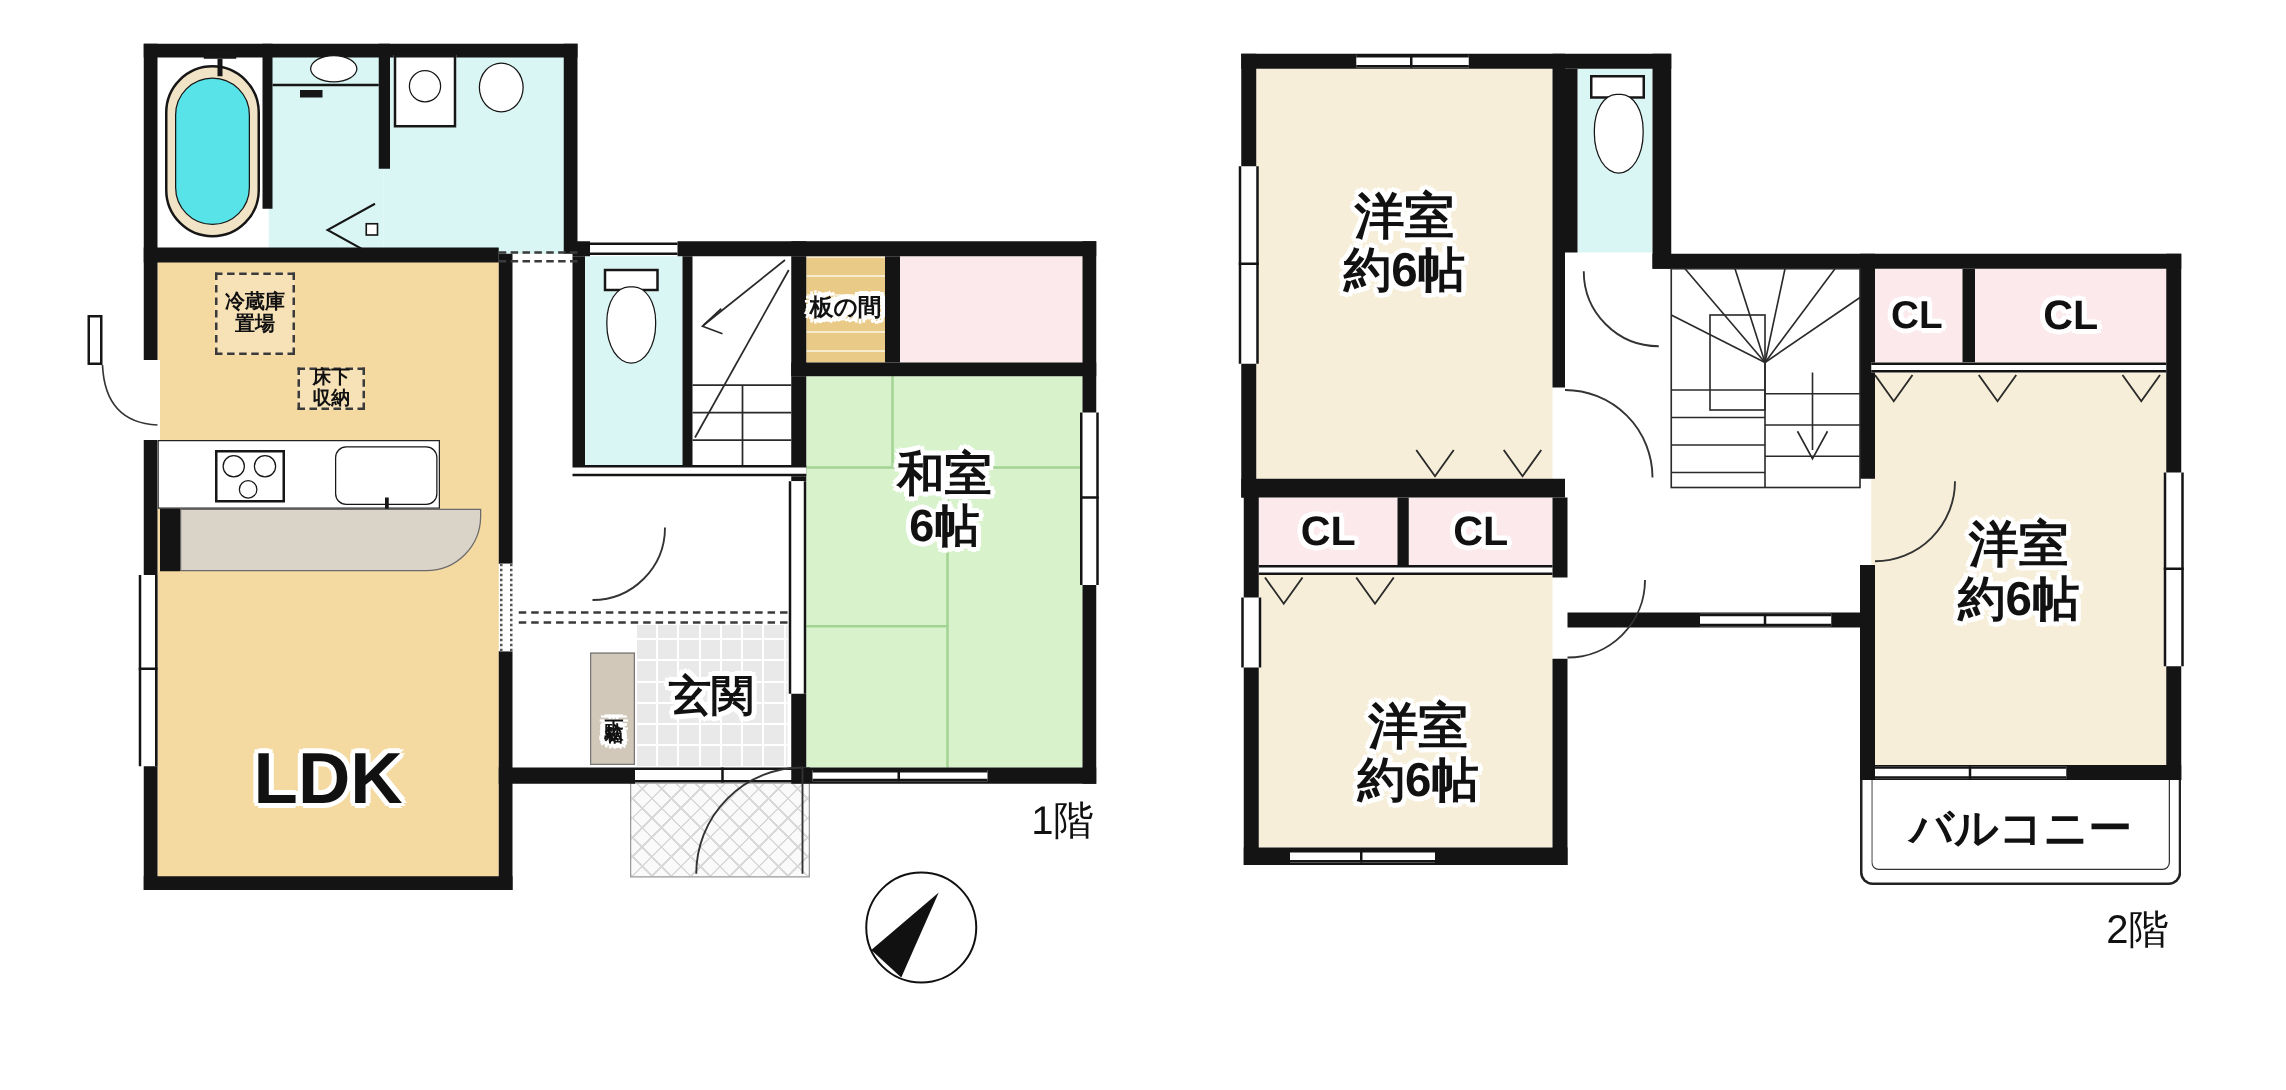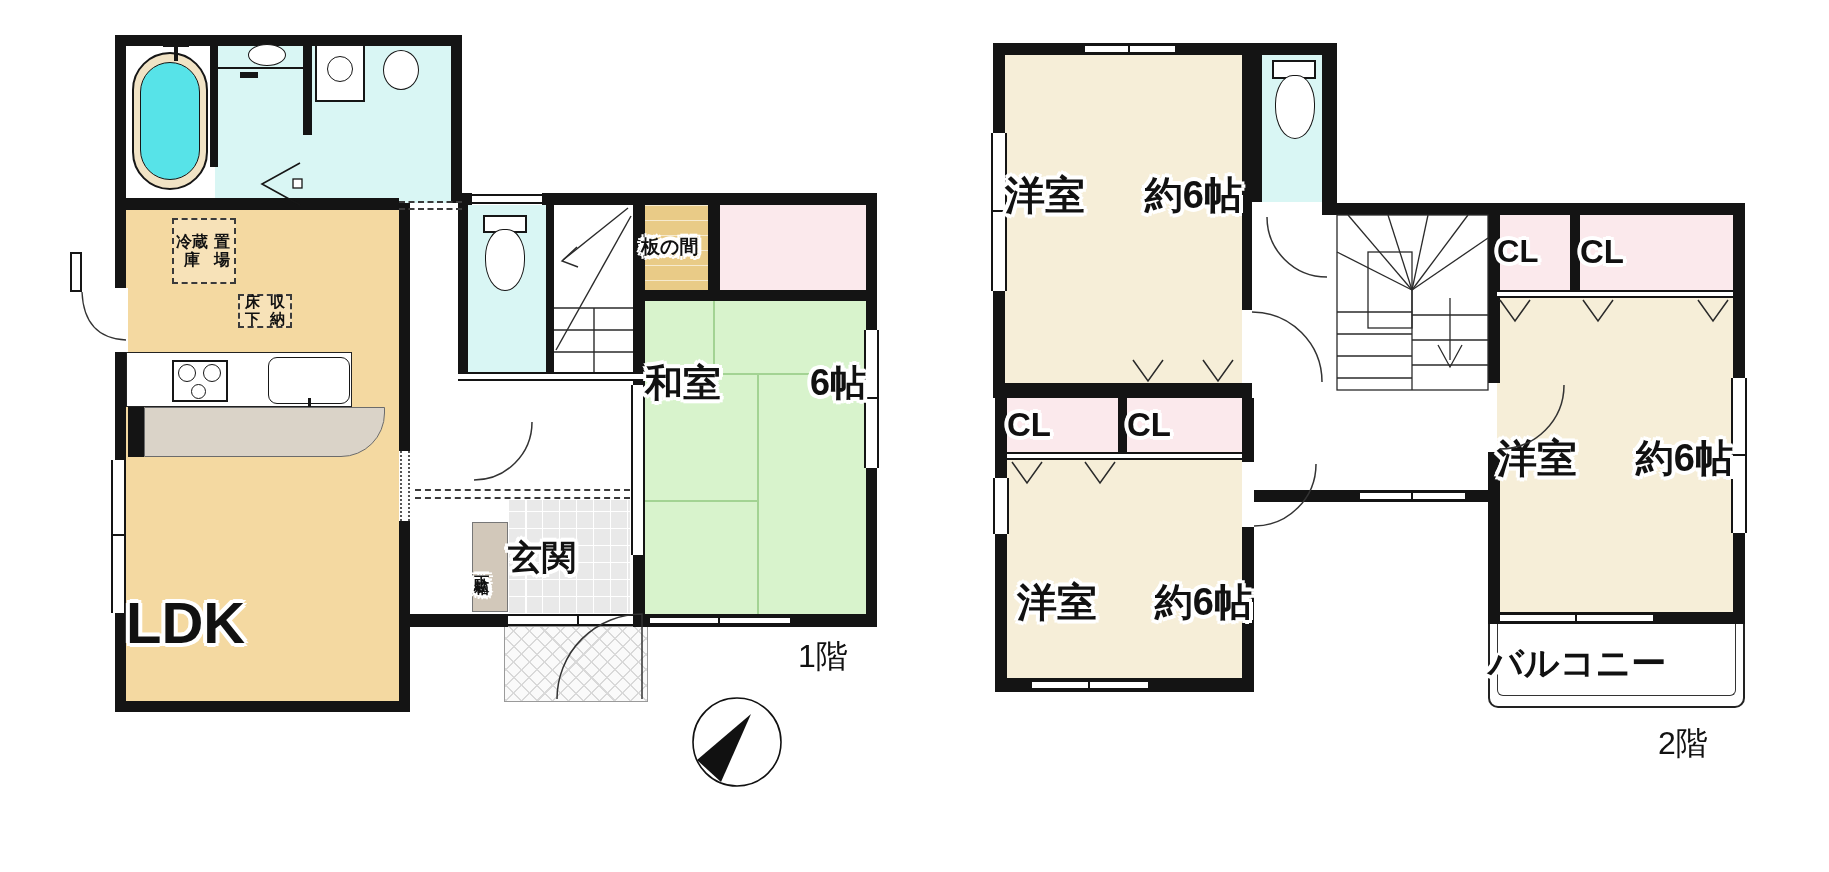--- a/index.html
+++ b/index.html
@@ -8,21 +8,21 @@
   .abs{position:absolute;box-sizing:border-box;}
   .wall{background:#141414;}
   .winh{background:#fff;border-top:2px solid #141414;border-bottom:2px solid #141414;}
   .winv{background:#fff;border-left:2px solid #141414;border-right:2px solid #141414;}
   .tick{background:#141414;}
   .lbl{font-weight:bold;color:#111;text-align:center;line-height:1.12;
        text-shadow:-3px -3px 0 #fff,3px -3px 0 #fff,-3px 3px 0 #fff,3px 3px 0 #fff,
                    -4px 0 0 #fff,4px 0 0 #fff,0 -4px 0 #fff,0 4px 0 #fff;}
   .dashbox{border:2px dashed #3a3a3a;background:rgba(255,255,255,0.25);}
   .vtext{writing-mode:vertical-rl;text-orientation:upright;letter-spacing:2px;}
-  .flexc{display:flex;flex-direction:row;align-items:center;justify-content:space-between;}
+  .flexc{display:flex;flex-direction:column;align-items:center;justify-content:center;}
   .tile{background-color:#E9E9E9;
         background-image:repeating-linear-gradient(0deg,#fff 0 1.5px,transparent 1.5px 17px),
                          repeating-linear-gradient(90deg,#fff 0 1.5px,transparent 1.5px 17px);}
   .hatch{background-color:#FAFAFA;border:1.5px solid #9a9a9a;
          background-image:repeating-linear-gradient(45deg,#d9d9d9 0 1.5px,transparent 1.5px 11px),
                           repeating-linear-gradient(-45deg,#d9d9d9 0 1.5px,transparent 1.5px 11px);}
   .itanoma{background-color:#E9CB87;
            background-image:repeating-linear-gradient(180deg,rgba(255,255,255,.6) 0 1.5px,transparent 1.5px 15px);}
   .fixture{background:#fff;border:2px solid #161616;}
   .dashline{border-top:2px dashed #3a3a3a;height:0;}
@@ -134,21 +134,21 @@
     <span class="lbl" style="font-size:15px;text-shadow:none;">収納</span>
   </div>
 
   <div class="abs flexc" style="left:472px;top:522px;width:36px;height:90px;background:#D2C8BA;border:1px solid #777;">
     <span class="lbl vtext" style="font-size:15px;">下駄箱</span>
   </div>
 
   <div class="abs flexc" style="left:126px;top:548px;width:273px;height:150px;">
     <span class="lbl" style="font-size:58px;">LDK</span>
   </div>
-  <div class="abs flexc" style="left:645px;top:328px;width:221px;height:110px;">
+  <div class="abs flexc" style="left:645px;top:345px;width:221px;height:110px;">
     <span class="lbl" style="font-size:38px;">和室</span>
     <span class="lbl" style="font-size:36px;">6帖</span>
   </div>
   <div class="abs flexc" style="left:641px;top:231px;width:71px;height:32px;">
     <span class="lbl" style="font-size:19px;">板の間</span>
   </div>
   <div class="abs flexc" style="left:508px;top:534px;width:122px;height:46px;">
     <span class="lbl" style="font-size:34px;">玄関</span>
   </div>
   <div class="abs flexc" style="left:798px;top:636px;width:104px;height:42px;">

